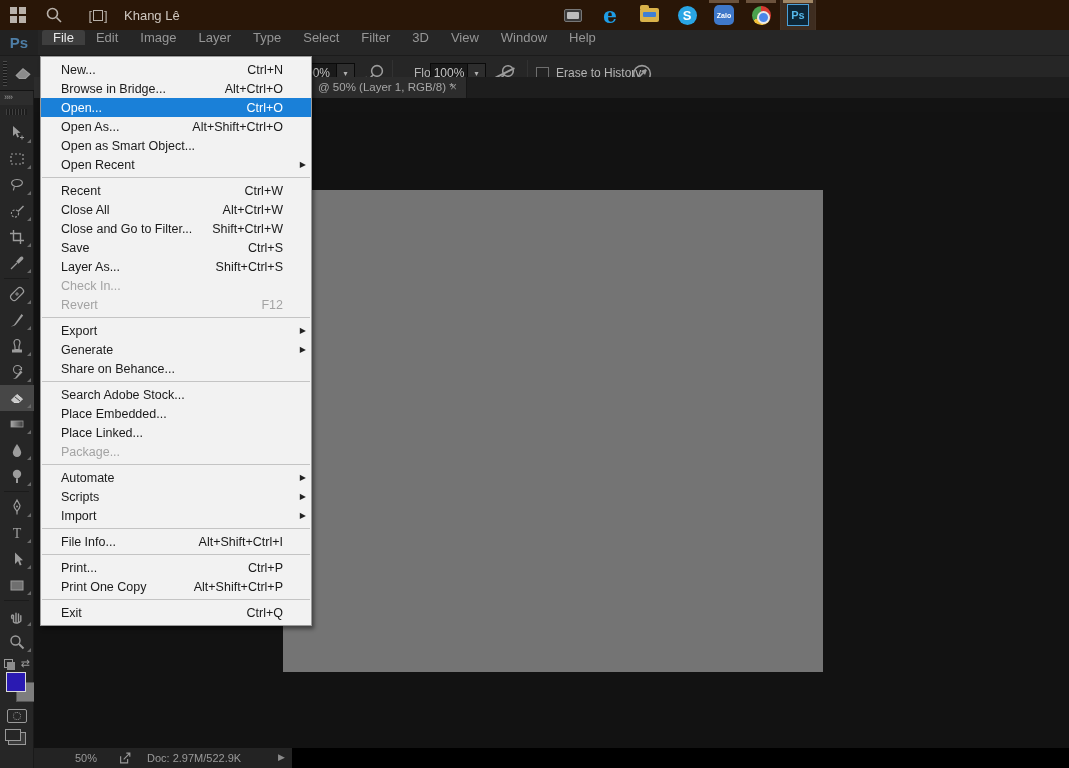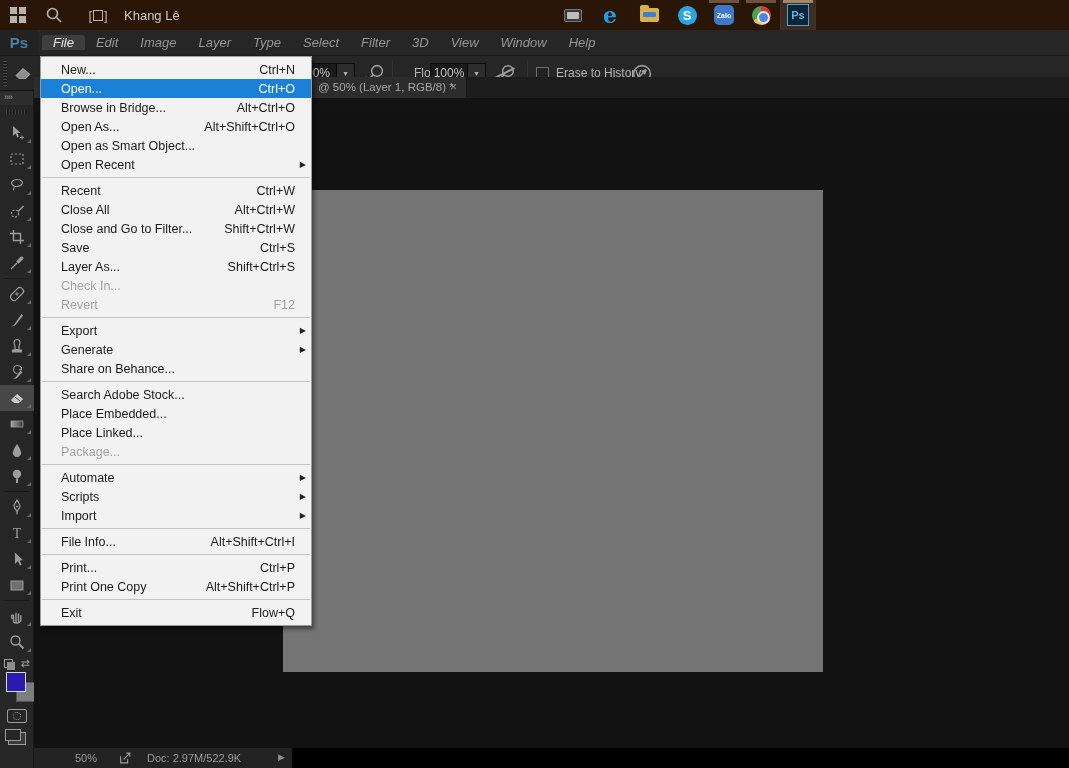--- a/index.html
+++ b/index.html
@@ -33,21 +33,21 @@
   .ic-chrome:after { content:""; position:absolute; left:5px; top:5px; width:9px; height:9px; border-radius:50%; background:#4a86e8; border:2px solid #e8e8e8; }
   .ic-ps { width:22px; height:22px; background:#0d2636; border:1px solid #4aa0d8; color:#55b7e8; font-size:11px; font-weight:bold; display:flex; align-items:center; justify-content:center; }
   .tview { display:flex; align-items:center; color:#b9b2ab; font-size:13px; gap:1px; }
   .tview .sq { width:10px; height:11px; border:1.4px solid #b9b2ab; }
 
   
   .menubar { position:absolute; left:0; top:30px; width:1069px; height:26px; background:#262626;
     display:flex; align-items:stretch; border-bottom:1px solid #1b1b1b; }
   .ps-logo { width:38px; display:flex; align-items:center; justify-content:center;
     color:#4e7ea6; font-weight:bold; font-size:15px; background:#222; }
-  .menus { display:flex; align-items:center;font-style:italic; }
+  .menus { display:flex; align-items:flex-start; }
   .menu-title { padding:0 11px; display:flex; align-items:center; color:#969696; font-size:13px; }
   .menu-title.active { background:#3e3e3e; color:#e8e8e8; border-radius:3px 3px 0 0; }
 
   
   .optionsbar { position:absolute; left:0; top:56px; width:1069px; height:35px; background:#262626;
     border-bottom:1px solid #141414; }
   .ob-grip { position:absolute; left:3px; top:5px; width:4px; height:25px;
     background:repeating-linear-gradient(to bottom,#4a4a4a 0 1px,#1b1b1b 1px 3px); }
   .ob-abs { position:absolute; }
   .valbox { height:20px; background:#1a1a1a; border:1px solid #0a0a0a; color:#c4c4c4;
@@ -98,21 +98,21 @@
   .sb-zoom { position:absolute; left:41px; top:4px; color:#9a9a9a; font-size:11px; }
   .sb-share { position:absolute; left:84px; top:3px; }
   .sb-doc { position:absolute; left:113px; top:4px; color:#9a9a9a; font-size:11px; }
   .sb-arr { position:absolute; left:244px; top:4px; color:#8a8a8a; font-size:9px; }
 
   
   .filemenu { position:absolute; left:40px; top:56px; width:272px; background:#f2f2f2;
     border:1px solid #9b9b9b; box-shadow:2px 3px 4px rgba(0,0,0,0.45); z-index:50; padding:3px 0; }
   .mi { height:19px; display:flex; align-items:center; position:relative; color:#1a1a1a; font-size:12.5px; }
   .mi .ml { margin-left:20px; white-space:nowrap; }
-  .mi .ms { margin-left:auto; margin-right:16px; white-space:nowrap; }
+  .mi .ms { margin-left:auto; margin-right:28px; white-space:nowrap; }
   .mi .ma { position:absolute; right:5px; top:5px; font-size:8px; color:#222; }
   .mi.sel { background:#1a80d8; color:#fff; }
   .mi.dis { color:#a3a3a3; }
   .msep { height:1px; background:#c4c4c4; margin:3px 1px; }
 </style>
 </head>
 <body>
 
 <div class="screen">
 
@@ -407,29 +407,29 @@
     </span>
     <span class="sb-doc">Doc: 2.97M/522.9K</span>
     <span class="sb-arr">▶</span>
   </div>
 
   <div class="filemenu">
     <div class="mi">
         <span class="ml">New...</span>
         <span class="ms">Ctrl+N</span>
       </div>
+    <div class="mi">
+        <span class="ml">Browse in Bridge...</span>
+        <span class="ms">Alt+Ctrl+O</span>
+      </div>
     <div class="mi sel">
         <span class="ml">Open...</span>
         <span class="ms">Ctrl+O</span>
       </div>
     <div class="mi">
-        <span class="ml">Browse in Bridge...</span>
-        <span class="ms">Alt+Ctrl+O</span>
-      </div>
-    <div class="mi">
         <span class="ml">Open As...</span>
         <span class="ms">Alt+Shift+Ctrl+O</span>
       </div>
     <div class="mi">
         <span class="ml">Open as Smart Object...</span>
         <span class="ms"></span>
       </div>
     <div class="mi">
         <span class="ml">Open Recent</span>
         <span class="ma">▶</span>
@@ -530,17 +530,17 @@
       </div>
     <div class="mi">
         <span class="ml">Print One Copy</span>
         <span class="ms">Alt+Shift+Ctrl+P</span>
       </div>
 
     <div class="msep"></div>
 
     <div class="mi">
         <span class="ml">Exit</span>
-        <span class="ms">Flow+Q</span>
+        <span class="ms">Ctrl+Q</span>
       </div>
   </div>
 
 </div>
 
 </body></html>

